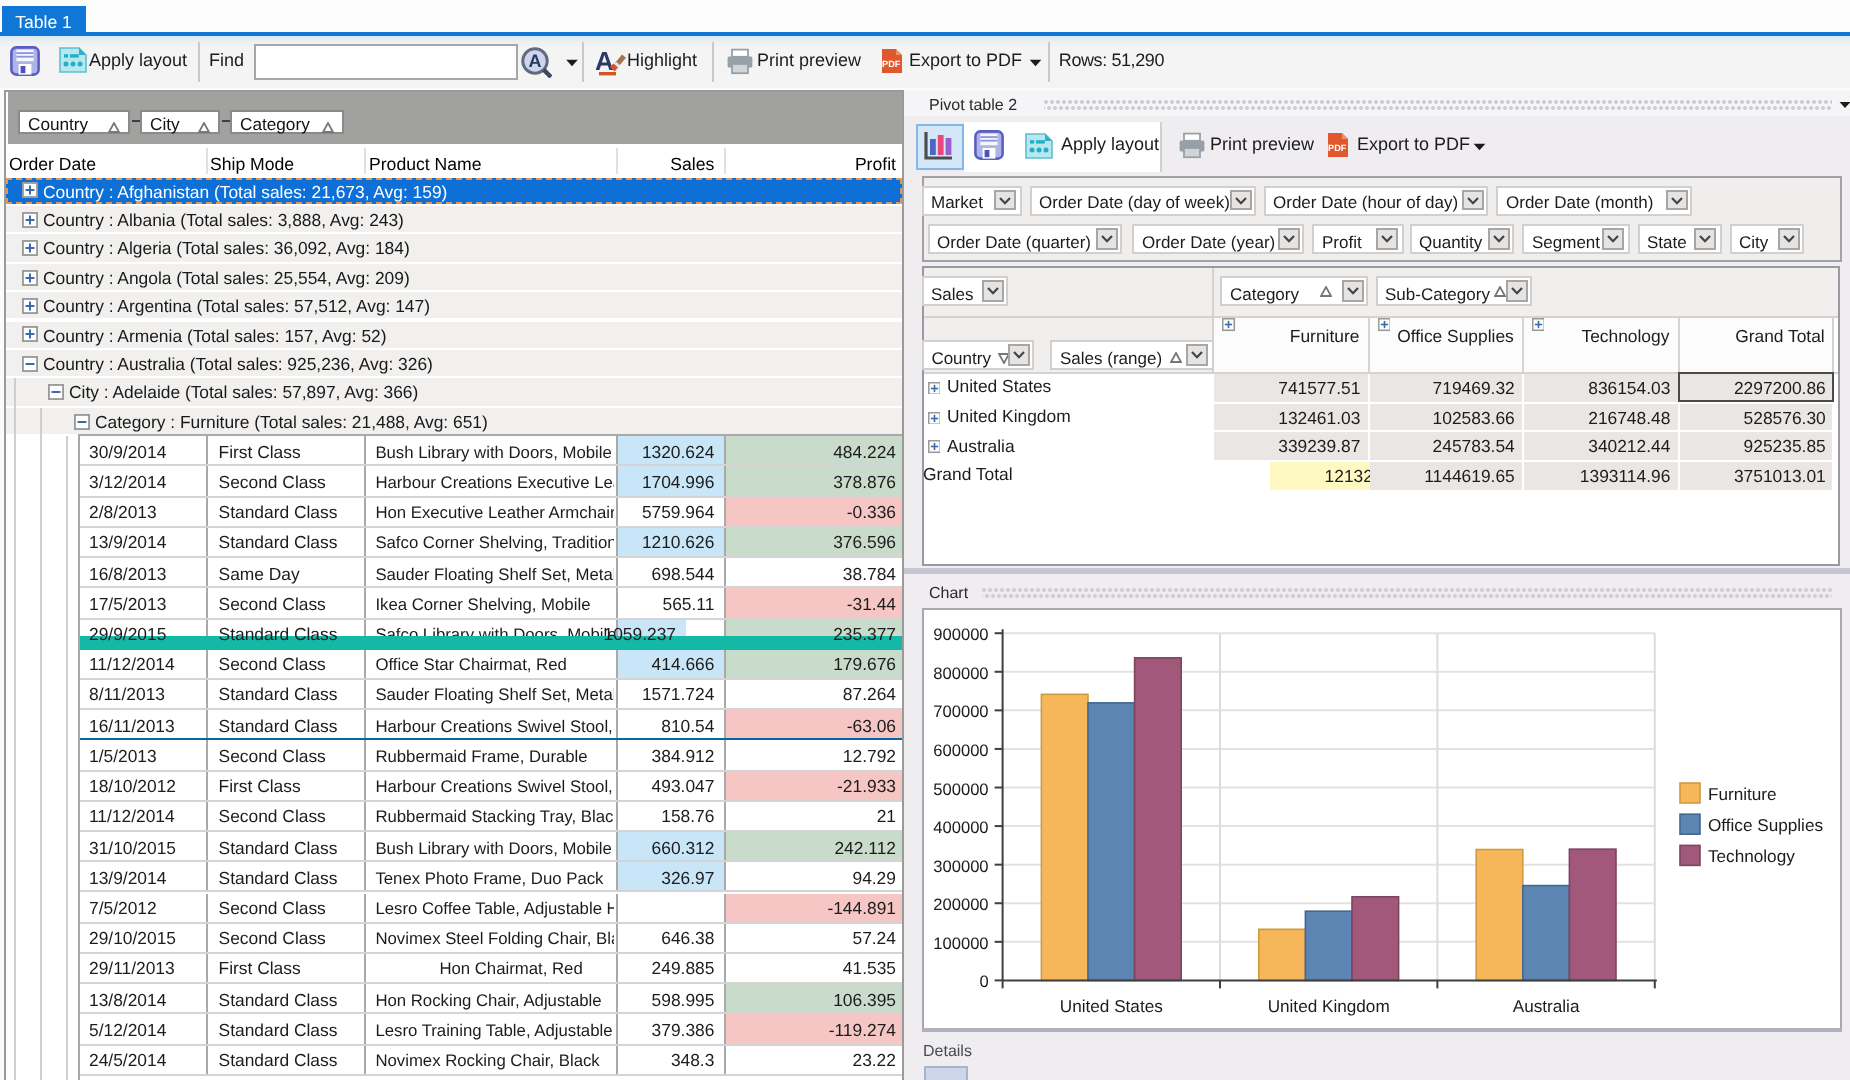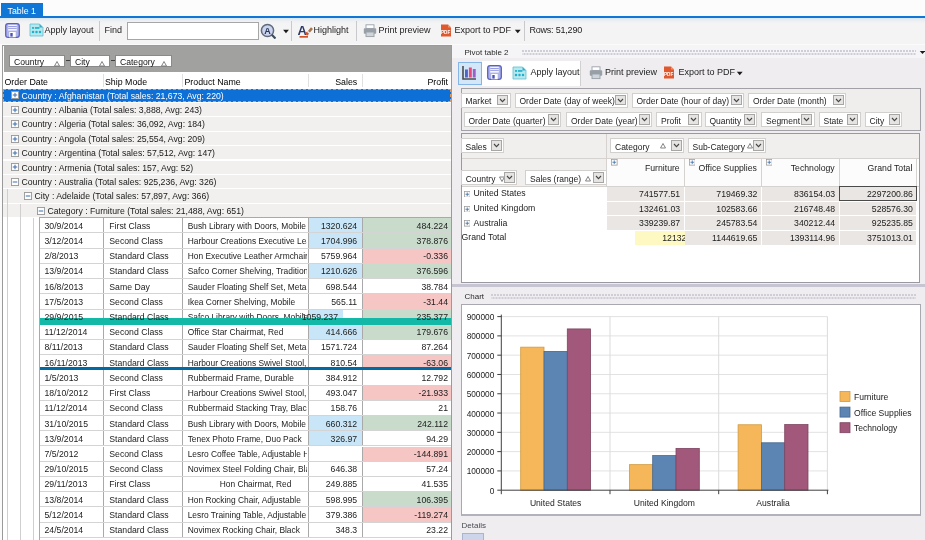--- a/index.html
+++ b/index.html
@@ -102,21 +102,21 @@
 <div class="abs" style="left:103.3px;top:73.5px;width:1px;height:13.5px;background:#e0e0e0;"></div>
 <div class="abs" style="left:181.7px;top:73.5px;width:1px;height:13.5px;background:#e0e0e0;"></div>
 <div class="abs" style="left:307.5px;top:73.5px;width:1px;height:13.5px;background:#e0e0e0;"></div>
 <div class="abs" style="left:361.7px;top:73.5px;width:1px;height:13.5px;background:#e0e0e0;"></div>
 <div class="abs" style="left:3px;top:88.60px;width:448px;height:13.30px;background:#0e70d6;outline:1px dashed #e0975a;outline-offset:-1px;">
     <svg style="position:absolute;left:7.5px;top:2.8px" width="8" height="8" viewBox="0 0 9 9">
       <rect x="0.5" y="0.5" width="8" height="8" fill="#fdfdfd" stroke="#9a9a9a" stroke-width="1.1"></rect>
       <line x1="2" y1="4.5" x2="7" y2="4.5" stroke="#3a6aaa" stroke-width="1.1"></line>
       <line x1="4.5" y1="2" x2="4.5" y2="7" stroke="#3a6aaa" stroke-width="1.1"></line>
     </svg>
-    <span style="position:absolute;left:18.5px;top:2px;font-size:8.7px;color:#fff;white-space:nowrap;">Country : Afghanistan (Total sales: 21,673, Avg: 220)</span>
+    <span style="position:absolute;left:18.5px;top:2px;font-size:8.7px;color:#fff;white-space:nowrap;">Country : Afghanistan (Total sales: 21,673, Avg: 159)</span>
   </div>
 <div class="abs" style="left:3px;top:103.00px;width:448px;height:13.30px;background:#f1f0ef;">
     <svg style="position:absolute;left:7.5px;top:2.8px" width="8" height="8" viewBox="0 0 9 9">
       <rect x="0.5" y="0.5" width="8" height="8" fill="#fdfdfd" stroke="#9a9a9a" stroke-width="1.1"></rect>
       <line x1="2" y1="4.5" x2="7" y2="4.5" stroke="#3a6aaa" stroke-width="1.1"></line>
       <line x1="4.5" y1="2" x2="4.5" y2="7" stroke="#3a6aaa" stroke-width="1.1"></line>
     </svg>
     <span style="position:absolute;left:18.5px;top:2px;font-size:8.7px;color:#191919;white-space:nowrap;">Country : Albania (Total sales: 3,888, Avg: 243)</span>
   </div>
 <div class="abs" style="left:3px;top:117.40px;width:448px;height:13.30px;background:#f1f0ef;">
@@ -321,21 +321,21 @@
     <span style="position:absolute;left:144.2px;top:0;width:124.80000000000001px;height:100%;overflow:hidden;">
       <span style="position:absolute;left:5px;top:2.5px;font-size:8.4px;color:#1c1c1c;white-space:nowrap;">Sauder Floating Shelf Set, Metal</span>
     </span>
     <span style="position:absolute;left:270.0px;top:0;width:53.19999999999999px;height:100%;background:#fff;">
       <span style="position:absolute;right:4.5px;top:2.5px;font-size:8.7px;color:#1c1c1c;">1571.724</span>
     </span>
     <span style="position:absolute;left:324.2px;top:0;width:88.30000000000001px;height:100%;background:#fff;">
       <span style="position:absolute;right:3px;top:2.5px;font-size:8.7px;color:#1c1c1c;">87.264</span>
     </span>
   </div>
-<div class="abs" style="left:38.5px;top:355.18px;width:412.5px;height:15.22px;border-bottom:3px solid #0369a1;">
+<div class="abs" style="left:38.5px;top:355.18px;width:412.5px;height:15.22px;border-bottom:1px solid #0369a1;">
     <span style="position:absolute;left:64.8px;top:0;bottom:0;width:1px;background:#a9a9a9;"></span>
     <span style="position:absolute;left:143.2px;top:0;bottom:0;width:1px;background:#a9a9a9;"></span>
     <span style="position:absolute;left:269.0px;top:0;bottom:0;width:1px;background:#a9a9a9;"></span>
     <span style="position:absolute;left:323.2px;top:0;bottom:0;width:1px;background:#a9a9a9;"></span>
     <span style="position:absolute;left:0;top:2.5px;font-size:8.7px;color:#1c1c1c;padding-left:6px;white-space:nowrap;">16/11/2013</span>
     <span style="position:absolute;left:70.8px;top:2.5px;font-size:8.7px;color:#1c1c1c;white-space:nowrap;">Standard Class</span>
     <span style="position:absolute;left:144.2px;top:0;width:124.80000000000001px;height:100%;overflow:hidden;">
       <span style="position:absolute;left:5px;top:2.5px;font-size:8.4px;color:#1c1c1c;white-space:nowrap;">Harbour Creations Swivel Stool,</span>
     </span>
     <span style="position:absolute;left:270.0px;top:0;width:53.19999999999999px;height:100%;background:#fff;">

